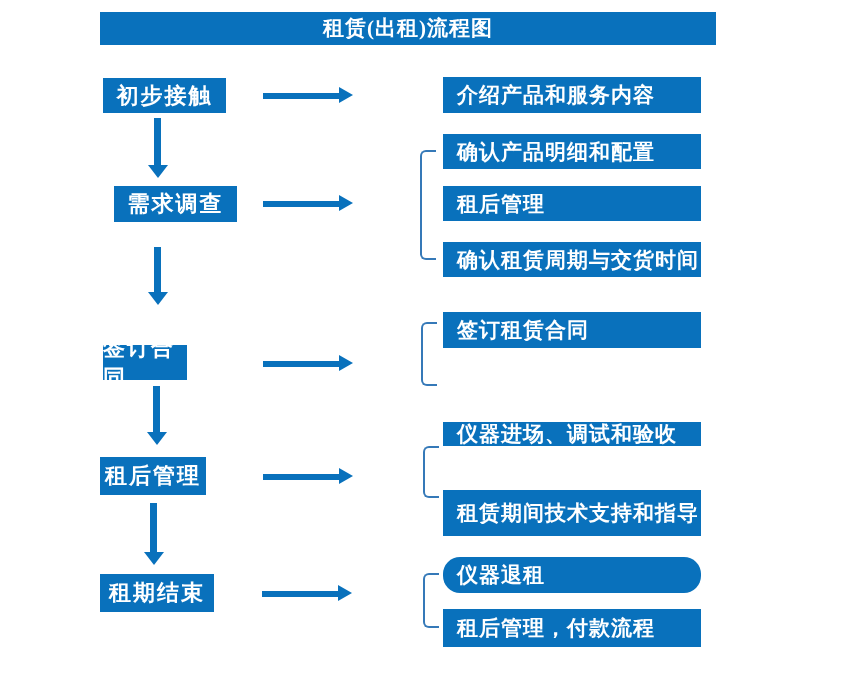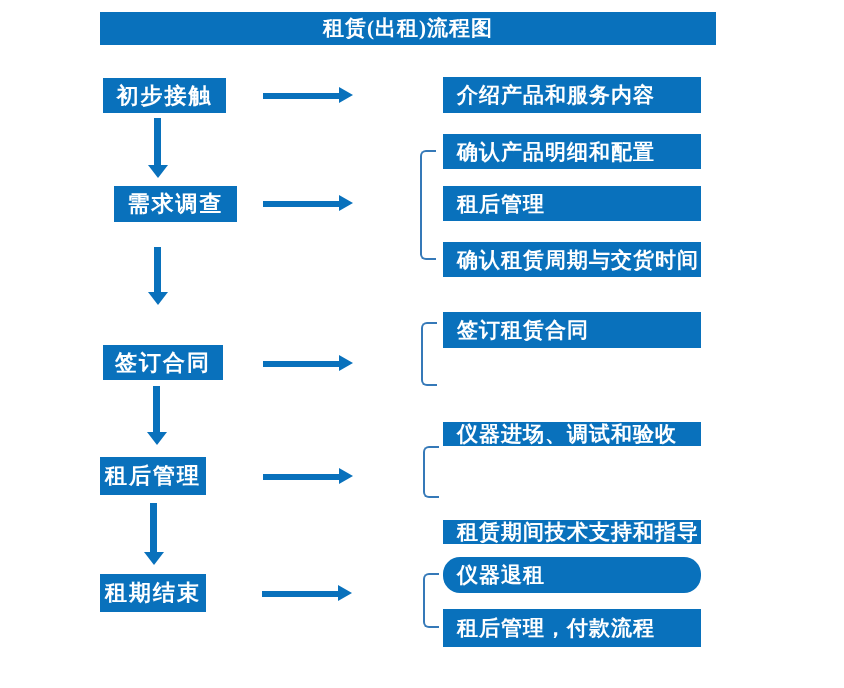--- a/index.html
+++ b/index.html
@@ -60,23 +60,23 @@
 </style>
 </head>
 <body>
 
 <div class="canvas">
 
   <div class="title-bar">租赁(出租)流程图</div>
 
   <div class="step" style="left:103px;top:78px;width:123px;height:35px;">初步接触</div>
   <div class="step" style="left:103px;top:186px;width:123px;height:36px;margin-left:11px;">需求调查</div>
-  <div class="step" style="left:103px;top:345px;width:120px;height:35px;">签订合同</div>
+  <div class="step" style="left:103px;top:345px;width:84px;height:35px;">签订合同</div>
   <div class="step" style="left:100px;top:457px;width:106px;height:38px;">租后管理</div>
-  <div class="step" style="left:100px;top:574px;width:106px;height:38px;">租期结束</div>
+  <div class="step" style="left:100px;top:574px;width:114px;height:38px;">租期结束</div>
 
   <div class="varrow" style="left:148px;top:118px;height:60px;">
     <span class="vshaft"></span>
     <span class="vhead"></span>
   </div>
   <div class="varrow" style="left:148px;top:247px;height:58px;">
     <span class="vshaft"></span>
     <span class="vhead"></span>
   </div>
   <div class="varrow" style="left:147px;top:386px;height:59px;">
@@ -116,18 +116,18 @@
 
   <div class="rbox" style="top:77px;height:36px;">介绍产品和服务内容</div>
 
   <div class="rbox" style="top:134px;height:35px;">确认产品明细和配置</div>
   <div class="rbox" style="top:186px;height:35px;">租后管理</div>
   <div class="rbox" style="top:242px;height:35px;">确认租赁周期与交货时间</div>
 
   <div class="rbox" style="top:312px;height:36px;">签订租赁合同</div>
 
   <div class="rbox" style="top:422px;height:24px;">仪器进场、调试和验收</div>
-  <div class="rbox" style="top:520px;height:24px;">租赁期间技术支持和指导</div>
+  <div class="rbox" style="top:490px;height:46px;">租赁期间技术支持和指导</div>
 
   <div class="rbox" style="top:557px;height:36px;border-radius:17px;">仪器退租</div>
   <div class="rbox" style="top:609px;height:38px;">租后管理，付款流程</div>
 
 </div>
 
 </body></html>

